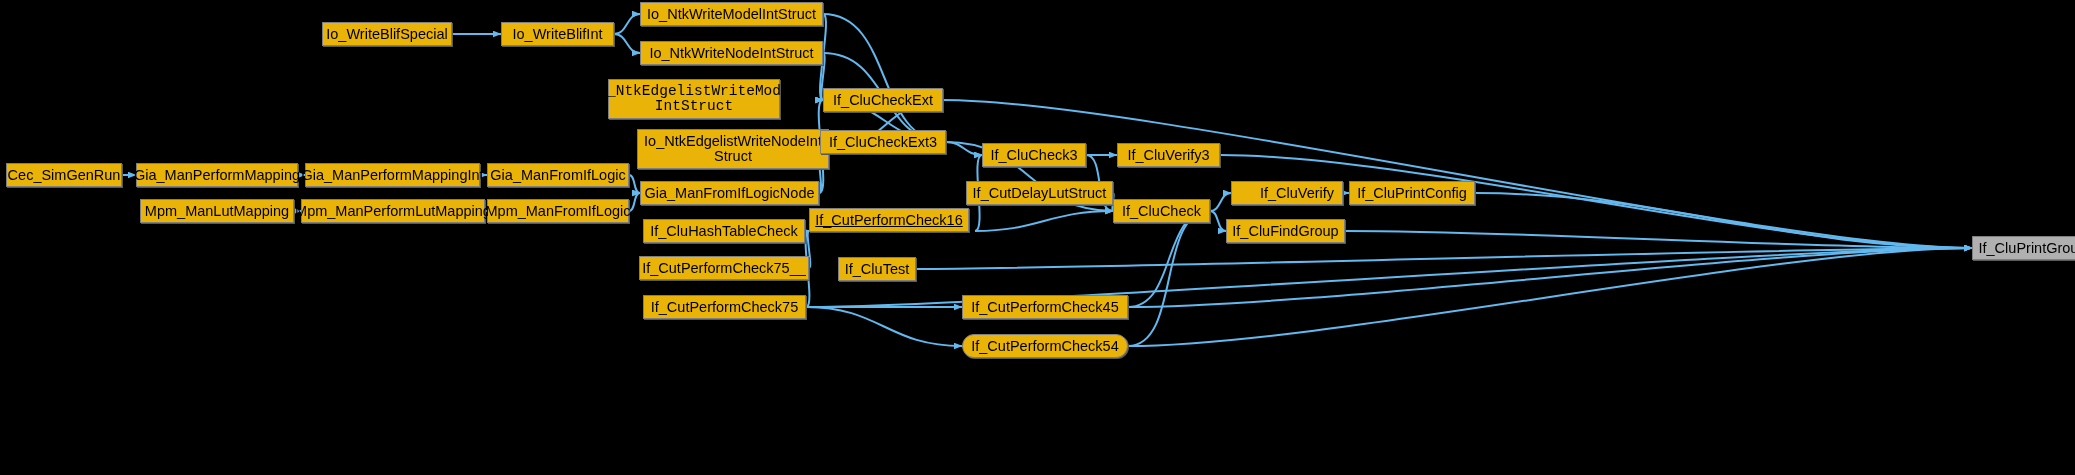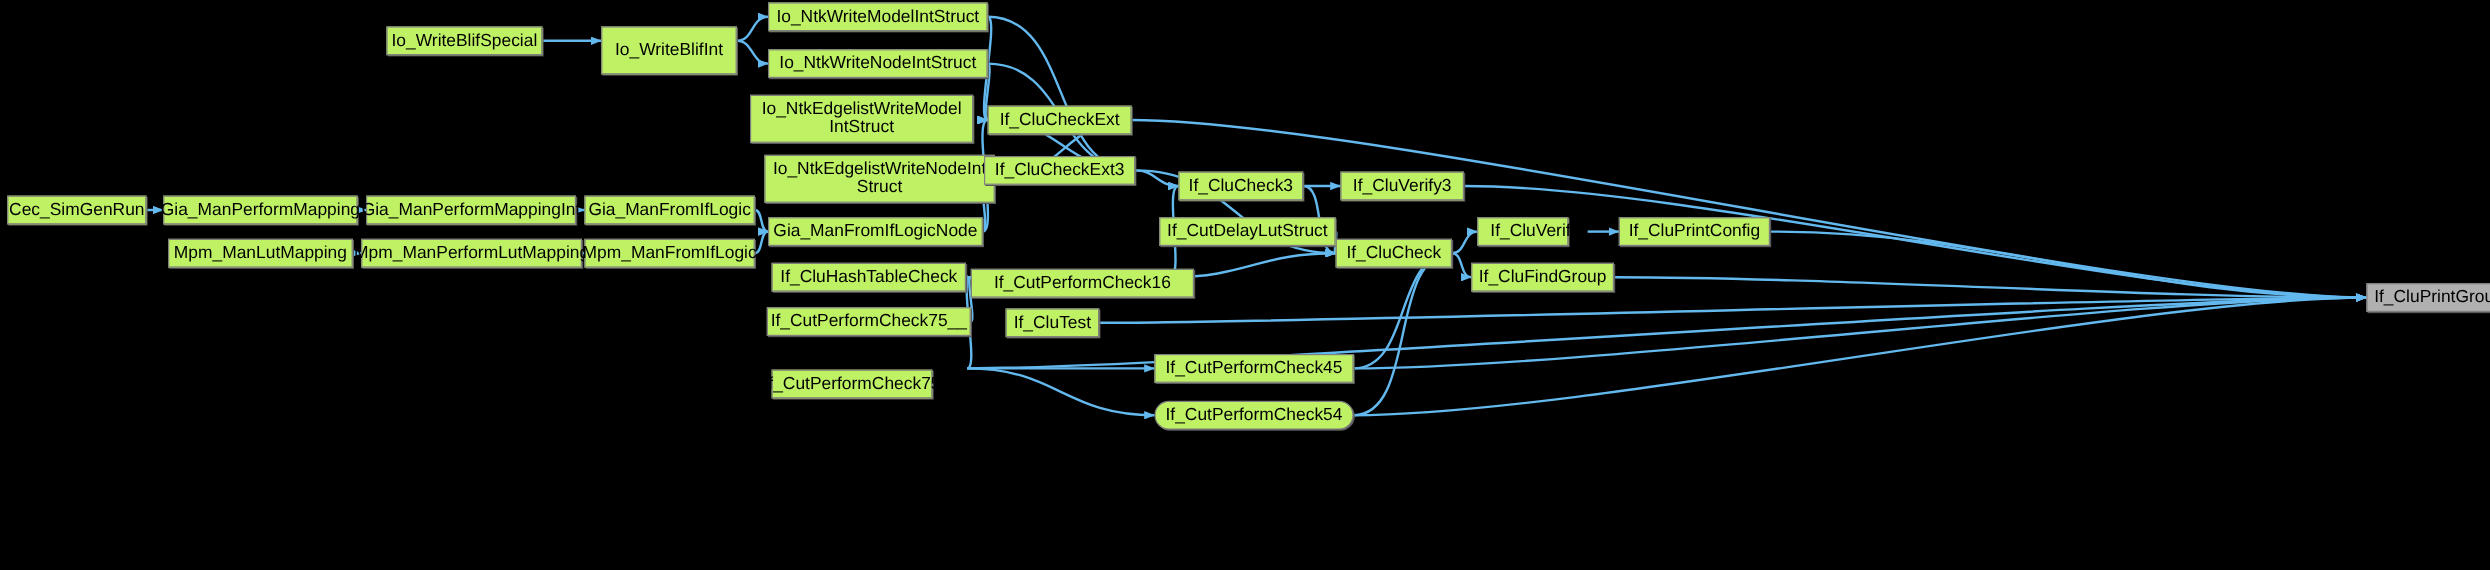--- a/index.html
+++ b/index.html
@@ -1,19 +1,19 @@
 <!DOCTYPE html>
 <html><head>
 <meta charset="utf-8">
 <style>
   html,body{margin:0;padding:0;background:#000;}
   #stage{position:relative;width:2075px;height:475px;background:#000;overflow:hidden;
          font-family:"Liberation Sans",sans-serif;}
   #edges{position:absolute;left:0;top:0;width:2075px;height:475px;}
-  .node{position:absolute;box-sizing:border-box;background:#bef264;border:1px solid #7f7f7f;
+  .node{position:absolute;box-sizing:border-box;background:#eab308;border:1px solid #7f7f7f;
         box-shadow:1px 1px 0 0 #5a5a5a;display:flex;align-items:center;justify-content:center;
         text-align:center;color:#000;font-size:14.5px;line-height:15px;padding:0 4px;
         white-space:pre-line;}
   .node.current{background:#b0b0b0;}
 </style>
 </head>
 <body>
 
 <div id="stage">
   <svg id="edges" xmlns="http://www.w3.org/2000/svg">
@@ -72,39 +72,39 @@
   </svg>
   <div id="node-layer">
       <div class="node" style="left: 6px; top: 163px; width: 116px; height: 24px; text-align: center;">Cec_SimGenRun</div>
       <div class="node" style="left: 136px; top: 163px; width: 162px; height: 24px;">Gia_ManPerformMapping</div>
       <div class="node" style="left: 305px; top: 163px; width: 175px; height: 24px;">Gia_ManPerformMappingInt</div>
       <div class="node" style="left: 487px; top: 163px; width: 142px; height: 24px;">Gia_ManFromIfLogic</div>
       <div class="node" style="left: 140px; top: 199px; width: 154px; height: 24px;">Mpm_ManLutMapping</div>
       <div class="node" style="left: 301px; top: 199px; width: 184px; height: 24px;">Mpm_ManPerformLutMapping</div>
       <div class="node" style="left: 487px; top: 199px; width: 142px; height: 24px;">Mpm_ManFromIfLogic</div>
       <div class="node" style="left: 322px; top: 22px; width: 130px; height: 24px;">Io_WriteBlifSpecial</div>
-      <div class="node" style="left: 501px; top: 22px; width: 113px; height: 40px;">Io_WriteBlifInt</div>
+      <div class="node" style="left: 501px; top: 22px; width: 113px; height: 24px;">Io_WriteBlifInt</div>
       <div class="node" style="left: 640px; top: 2px; width: 183px; height: 24px;">Io_NtkWriteModelIntStruct</div>
       <div class="node" style="left: 640px; top: 41px; width: 183px; height: 24px;">Io_NtkWriteNodeIntStruct</div>
-      <div class="node" style="left: 625px; top: 79px; width: 186px; height: 40px;">Io_NtkEdgelistWriteModel
+      <div class="node" style="left: 608px; top: 79px; width: 172px; height: 40px; font-family: Liberation Mono, monospace;">Io_NtkEdgelistWriteModel
 IntStruct</div>
       <div class="node" style="left: 637px; top: 129px; width: 192px; height: 40px;">Io_NtkEdgelistWriteNodeInt
 Struct</div>
       <div class="node" style="left: 640px; top: 181px; width: 179px; height: 24px;">Gia_ManFromIfLogicNode</div>
       <div class="node" style="left: 643px; top: 219px; width: 162px; height: 24px;">If_CluHashTableCheck</div>
       <div class="node" style="left: 639px; top: 256px; width: 170px; height: 24px;">If_CutPerformCheck75__</div>
-      <div class="node" style="left: 643px; top: 308px; width: 134px; height: 24px;">If_CutPerformCheck75</div>
+      <div class="node" style="left: 643px; top: 295px; width: 163px; height: 24px;">If_CutPerformCheck75</div>
       <div class="node" style="left: 823px; top: 88px; width: 120px; height: 24px;">If_CluCheckExt</div>
       <div class="node" style="left: 820px; top: 130px; width: 126px; height: 24px;">If_CluCheckExt3</div>
-      <div class="node" style="left: 809px; top: 224px; width: 186px; height: 24px;">If_CutPerformCheck16</div>
+      <div class="node" style="left: 809px; top: 208px; width: 160px; height: 24px; text-decoration: underline;">If_CutPerformCheck16</div>
       <div class="node" style="left: 838px; top: 257px; width: 78px; height: 24px;">If_CluTest</div>
       <div class="node" style="left: 962px; top: 295px; width: 166px; height: 24px;">If_CutPerformCheck45</div>
       <div class="node" style="left: 962px; top: 334px; width: 166px; height: 24px; border-radius: 12px;">If_CutPerformCheck54</div>
       <div class="node" style="left: 982px; top: 143px; width: 104px; height: 24px;">If_CluCheck3</div>
       <div class="node" style="left: 966px; top: 181px; width: 147px; height: 24px;">If_CutDelayLutStruct</div>
       <div class="node" style="left: 1117px; top: 143px; width: 103px; height: 24px;">If_CluVerify3</div>
       <div class="node" style="left: 1113px; top: 199px; width: 97px; height: 24px;">If_CluCheck</div>
-      <div class="node" style="left: 1231px; top: 181px; width: 76px; height: 24px; padding-left: 24px;">If_CluVerify</div>
+      <div class="node" style="left: 1231px; top: 181px; width: 112px; height: 24px; padding-left: 24px;">If_CluVerify</div>
       <div class="node" style="left: 1226px; top: 219px; width: 119px; height: 24px;">If_CluFindGroup</div>
       <div class="node" style="left: 1349px; top: 181px; width: 126px; height: 24px;">If_CluPrintConfig</div>
       <div class="node current" style="left: 1972px; top: 236px; width: 121px; height: 24px;">If_CluPrintGroup</div>
     </div>
 </div>
 
 </body></html>

